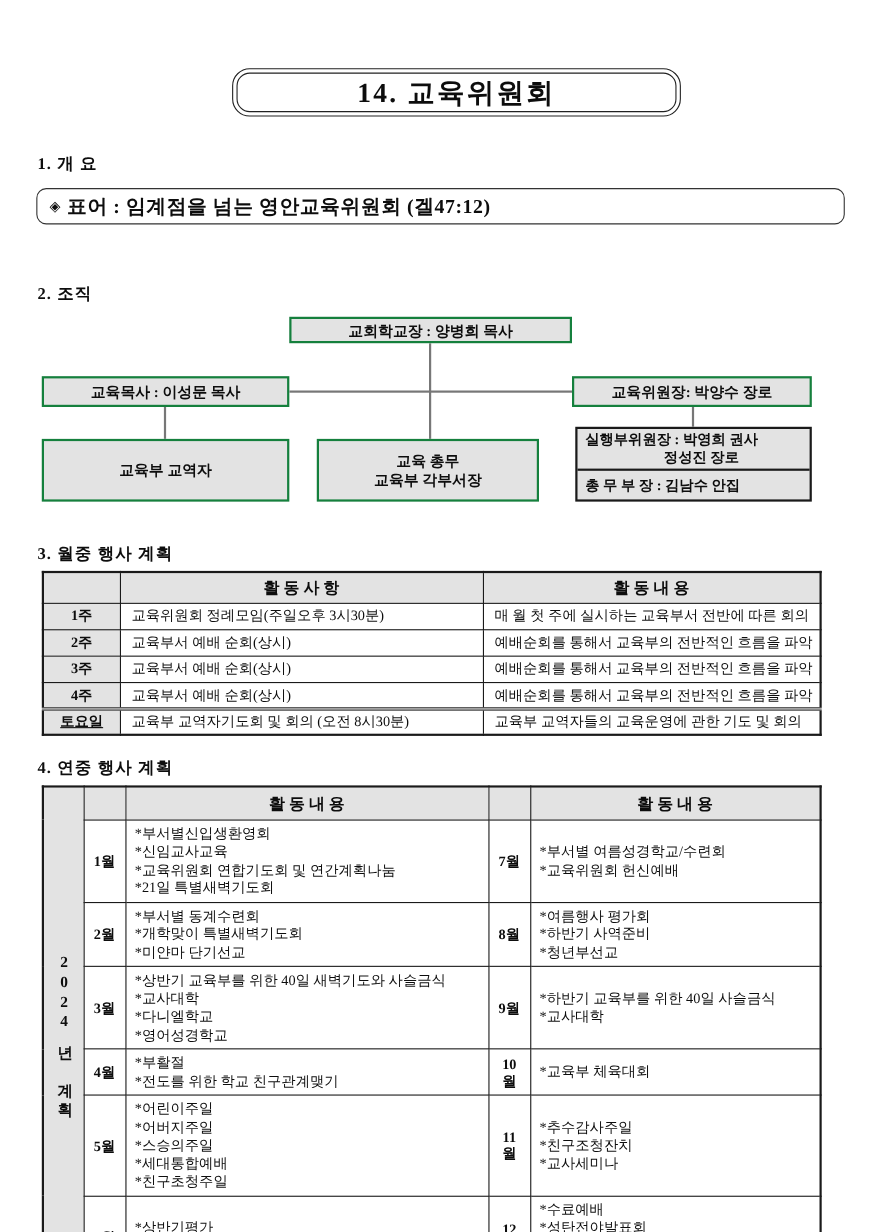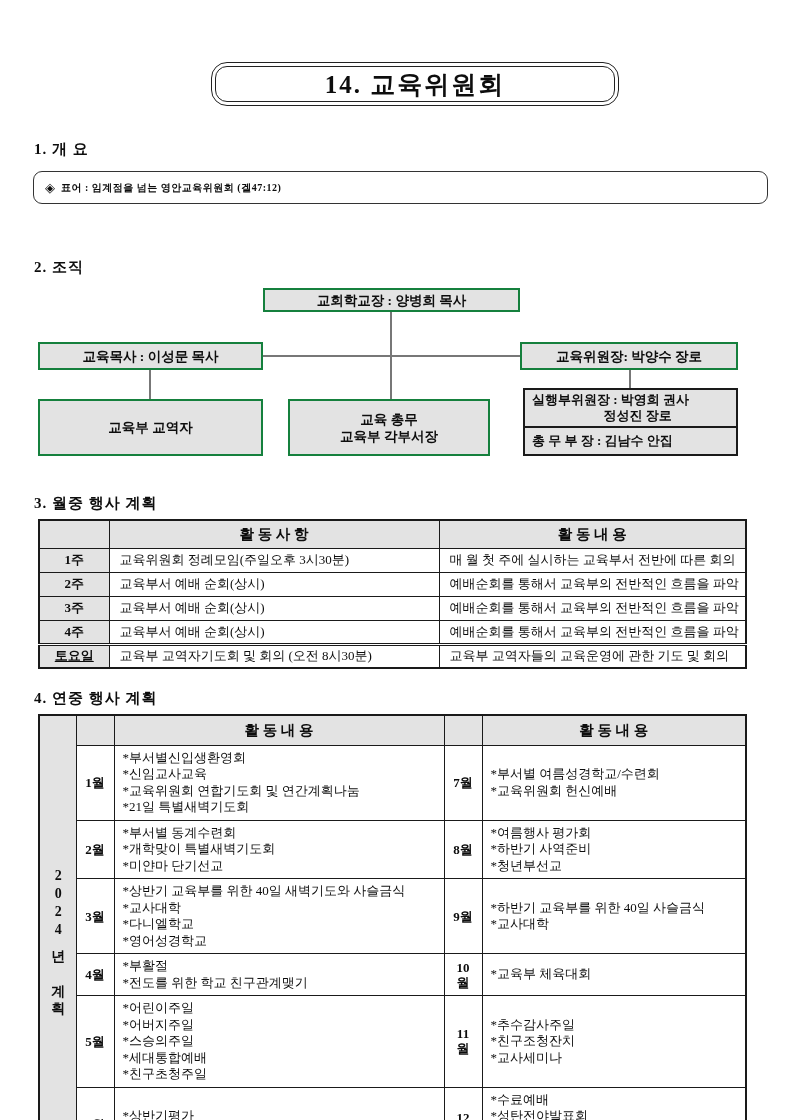--- a/index.html
+++ b/index.html
@@ -14,21 +14,21 @@
     display:flex; align-items:center; justify-content:center; }
   .title-inner span { font-size:25px; font-weight:bold; letter-spacing:2px; }
 
   
   .heading { position:absolute; left:34px; font-size:15px; font-weight:bold; letter-spacing:1px; }
 
   
   .motto-box { position:absolute; left:33px; top:171px; width:735px; height:33px;
     border:1.5px solid #333; border-radius:9px; display:flex; align-items:center; padding-left:11px; }
   .motto-box .diamond { font-size:13px; margin-right:6px; }
-  .motto-box .mtext { font-size:10px; font-weight:bold; letter-spacing:0.5px; }
+  .motto-box .mtext { font-size:18px; font-weight:bold; letter-spacing:0.5px; }
 
   
   .obox { position:absolute; background:#e3e3e3; border:2px solid #15803d;
     display:flex; align-items:center; justify-content:center; text-align:center;
     font-size:13.5px; font-weight:bold; white-space:pre-line; line-height:17px; }
   .conn { position:absolute; background:#777; }
   .execbox { position:absolute; left:523px; top:388px; width:215px; height:68px;
     border:2px solid #1a1a1a; background:#e3e3e3; }
   .execbox .etop { height:38px; border-bottom:2px solid #1a1a1a; display:flex; align-items:center;
     font-size:13px; font-weight:bold; padding-left:7px; white-space:pre-wrap; line-height:16px; }

